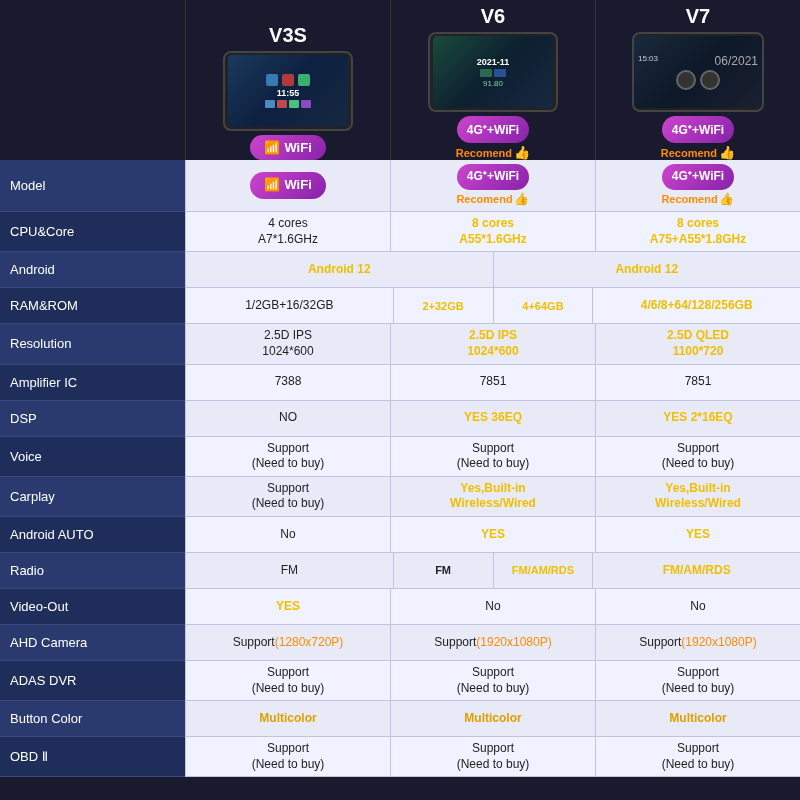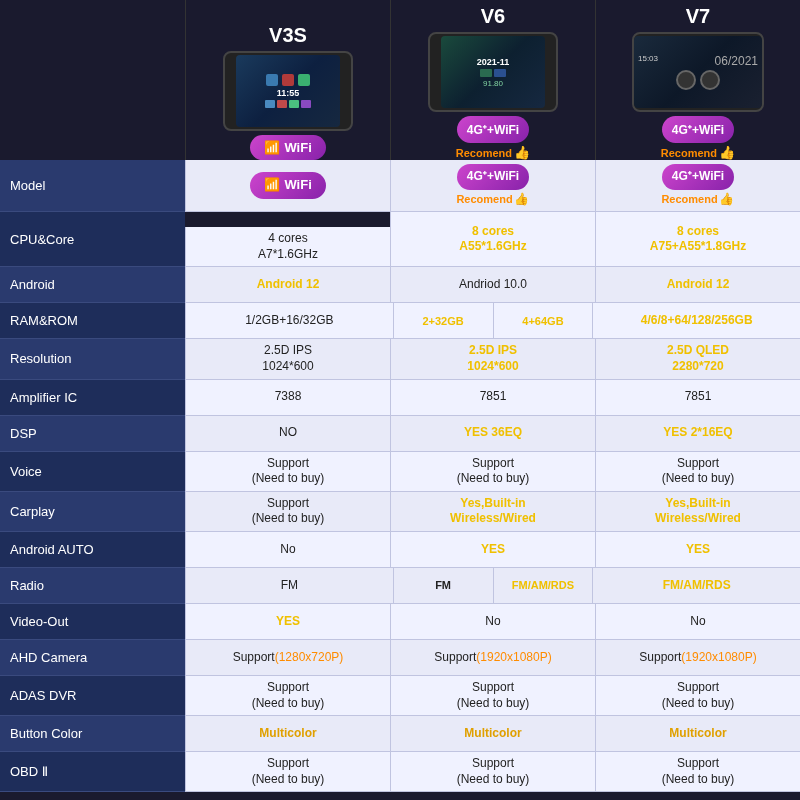--- a/index.html
+++ b/index.html
@@ -58,21 +58,21 @@
       border-radius: 8px;
       border: 2px solid #444;
       display: flex;
       align-items: center;
       justify-content: center;
       position: relative;
       overflow: hidden;
     }
 
     .device-screen {
-      width: 104px;
+      width: 120px;
       height: 72px;
       background: linear-gradient(135deg, #1a3a5c 0%, #0d2040 50%, #162840 100%);
       border-radius: 4px;
       display: flex;
       flex-direction: column;
       align-items: center;
       justify-content: center;
       font-size: 8px;
       color: #aad4ff;
     }
@@ -330,52 +330,51 @@
             </div>
             <div style="display:flex;align-items:center;gap:2px;">
               <span class="recomend-text">Recomend</span>
               <span>👍</span>
             </div>
           </div>
         </div>
       </div>
       <div class="table-row">
         <div class="row-label">CPU&amp;Core</div>
-        <div class="cell" style="white-space: pre-line; margin-top: 15px;">4 cores
+        <div class="cell" style="white-space: pre-line;">4 cores
 A7*1.6GHz</div>
         <div class="cell yellow" style="white-space: pre-line;">8 cores
 A55*1.6GHz</div>
         <div class="cell yellow" style="white-space: pre-line;">8 cores
 A75+A55*1.8GHz</div>
       </div>
       <div class="table-row">
         <div class="row-label">Android</div>
         <div class="cell yellow" style="white-space: pre-line;">Android 12</div>
-        <div class="cell" style="white-space: pre-line;">Andriod 10.0</div>
         <div class="cell yellow" style="white-space: pre-line;">Android 12</div>
       </div>
       <div class="table-row">
         <div class="row-label">RAM&amp;ROM</div>
         <div class="cell" style="white-space: pre-line;">1/2GB+16/32GB</div>
         <div class="cell" style="padding: 0px;">
           <div class="sub-cell-container">
             <div class="sub-cell" style="color: rgb(240, 192, 0); font-weight: bold;">2+32GB</div>
             <div class="sub-cell" style="color: rgb(240, 192, 0); font-weight: bold;">4+64GB</div>
           </div>
         </div>
         <div class="cell yellow" style="white-space: pre-line;">4/6/8+64/128/256GB</div>
       </div>
       <div class="table-row">
         <div class="row-label">Resolution</div>
         <div class="cell" style="white-space: pre-line;">2.5D IPS
 1024*600</div>
         <div class="cell yellow" style="white-space: pre-line;">2.5D IPS
 1024*600</div>
         <div class="cell yellow" style="white-space: pre-line;">2.5D QLED
-2280*720</div>
+1100*720</div>
       </div>
       <div class="table-row">
         <div class="row-label">Amplifier IC</div>
         <div class="cell" style="white-space: pre-line;">7388</div>
         <div class="cell" style="white-space: pre-line;">7851</div>
         <div class="cell" style="white-space: pre-line;">7851</div>
       </div>
       <div class="table-row">
         <div class="row-label">DSP</div>
         <div class="cell" style="white-space: pre-line;">NO</div>

